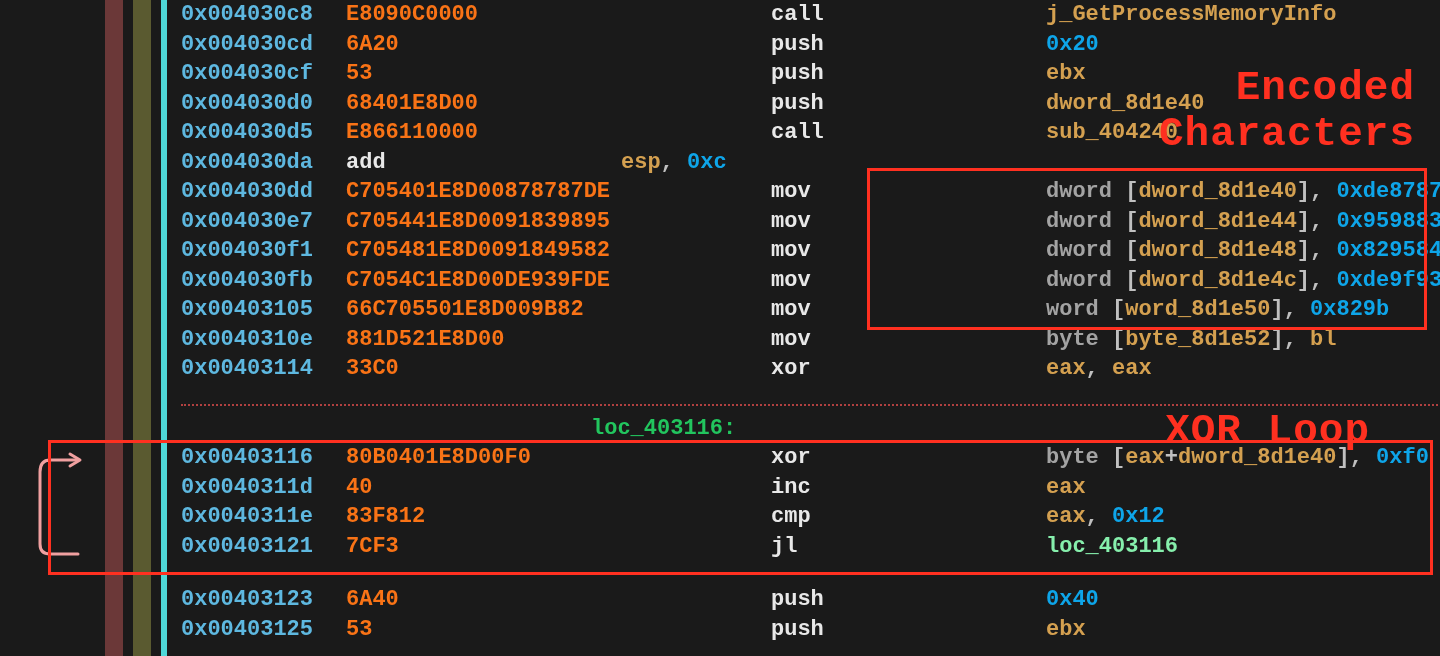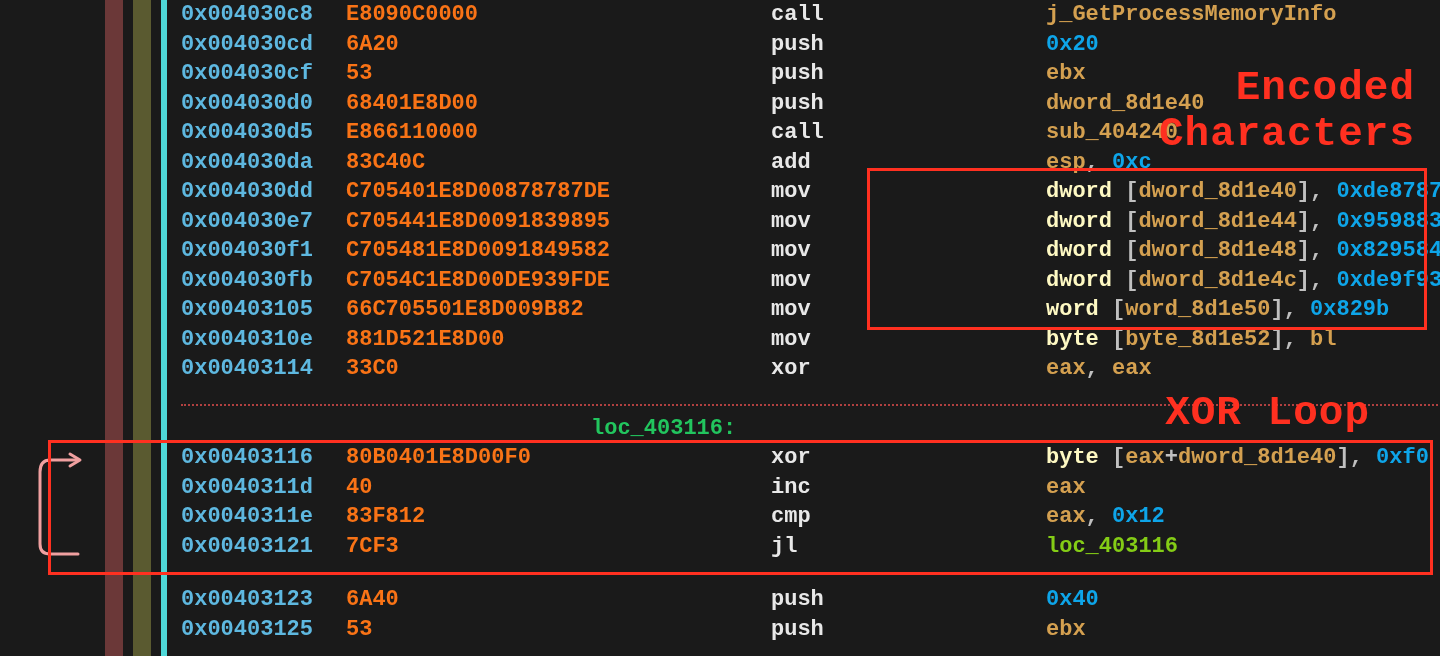--- a/index.html
+++ b/index.html
@@ -41,22 +41,22 @@
     align-items: center;
     white-space: pre;
     position: relative;
   }
   .addr { color: #5eb8e0; }
   .bytes { color: #f97316; }
   .mnemonic { color: #e8e8e8; font-weight: bold; }
   .op-num { color: #0ea5e9; }
   .op-sym { color: #d4a050; }
   .op-punct { color: #c0c0c0; }
-  .op-dim { color: #84cc16; }
-  .op-str { color: #fef9c3; }
+  .op-dim { color: #86efac; }
+  .op-str { color: #a3a3a3; }
   .addr-col { width: 165px; display: inline-block; }
   .bytes-col { width: 425px; display: inline-block; }
   .mn-col { width: 275px; display: inline-block; }
   .ops-col { display: inline-block; }
   .loc-line { color: #22c55e; padding-left: 410px; }
   .dotted-sep {
     height: 18px;
     border-bottom: 2px dotted #b04040;
     margin: 4px 0 8px 0;
   }
@@ -99,21 +99,21 @@
     <div class="gutter-col col-dark" style="width:10px"></div>
     <div class="gutter-col col-cyan"></div>
   </div>
   <div class="content">
     <div id="rows1">
         <div class="row"><span class="addr addr-col">0x004030c8</span><span class="bytes bytes-col">E8090C0000</span><span class="mnemonic mn-col">call</span><span class="ops-col"><span class="op-sym">j_GetProcessMemoryInfo</span></span></div>
         <div class="row"><span class="addr addr-col">0x004030cd</span><span class="bytes bytes-col">6A20</span><span class="mnemonic mn-col">push</span><span class="ops-col"><span class="op-num">0x20</span></span></div>
         <div class="row"><span class="addr addr-col">0x004030cf</span><span class="bytes bytes-col">53</span><span class="mnemonic mn-col">push</span><span class="ops-col"><span class="op-sym">ebx</span></span></div>
         <div class="row"><span class="addr addr-col">0x004030d0</span><span class="bytes bytes-col">68401E8D00</span><span class="mnemonic mn-col">push</span><span class="ops-col"><span class="op-sym">dword_8d1e40</span></span></div>
         <div class="row"><span class="addr addr-col">0x004030d5</span><span class="bytes bytes-col">E866110000</span><span class="mnemonic mn-col">call</span><span class="ops-col"><span class="op-sym">sub_404240</span></span></div>
-        <div class="row"><span class="addr addr-col">0x004030da</span><span class="bytes bytes-col">83C40C</span><span class="mnemonic mn-col">add</span><span class="ops-col"><span class="op-sym">esp</span><span class="op-punct">, </span><span class="op-num">0xc</span></span></div>
+        <div class="row"><span class="addr addr-col">0x004030da</span><span class="mnemonic mn-col">add</span><span class="ops-col"><span class="op-sym">esp</span><span class="op-punct">, </span><span class="op-num">0xc</span></span></div>
         <div class="row"><span class="addr addr-col">0x004030dd</span><span class="bytes bytes-col">C705401E8D00878787DE</span><span class="mnemonic mn-col">mov</span><span class="ops-col"><span class="op-str">dword </span><span class="op-punct">[</span><span class="op-sym">dword_8d1e40</span><span class="op-punct">], </span><span class="op-num">0xde878787</span></span></div>
         <div class="row"><span class="addr addr-col">0x004030e7</span><span class="bytes bytes-col">C705441E8D0091839895</span><span class="mnemonic mn-col">mov</span><span class="ops-col"><span class="op-str">dword </span><span class="op-punct">[</span><span class="op-sym">dword_8d1e44</span><span class="op-punct">], </span><span class="op-num">0x95988391</span></span></div>
         <div class="row"><span class="addr addr-col">0x004030f1</span><span class="bytes bytes-col">C705481E8D0091849582</span><span class="mnemonic mn-col">mov</span><span class="ops-col"><span class="op-str">dword </span><span class="op-punct">[</span><span class="op-sym">dword_8d1e48</span><span class="op-punct">], </span><span class="op-num">0x82958491</span></span></div>
         <div class="row"><span class="addr addr-col">0x004030fb</span><span class="bytes bytes-col">C7054C1E8D00DE939FDE</span><span class="mnemonic mn-col">mov</span><span class="ops-col"><span class="op-str">dword </span><span class="op-punct">[</span><span class="op-sym">dword_8d1e4c</span><span class="op-punct">], </span><span class="op-num">0xde9f93de</span></span></div>
         <div class="row"><span class="addr addr-col">0x00403105</span><span class="bytes bytes-col">66C705501E8D009B82</span><span class="mnemonic mn-col">mov</span><span class="ops-col"><span class="op-str">word </span><span class="op-punct">[</span><span class="op-sym">word_8d1e50</span><span class="op-punct">], </span><span class="op-num">0x829b</span></span></div>
         <div class="row"><span class="addr addr-col">0x0040310e</span><span class="bytes bytes-col">881D521E8D00</span><span class="mnemonic mn-col">mov</span><span class="ops-col"><span class="op-str">byte </span><span class="op-punct">[</span><span class="op-sym">byte_8d1e52</span><span class="op-punct">], </span><span class="op-sym">bl</span></span></div>
         <div class="row"><span class="addr addr-col">0x00403114</span><span class="bytes bytes-col">33C0</span><span class="mnemonic mn-col">xor</span><span class="ops-col"><span class="op-sym">eax</span><span class="op-punct">, </span><span class="op-sym">eax</span></span></div>
       </div>
     <div class="dotted-sep"></div>
     <div class="row"><span class="loc-line">loc_403116:</span></div>
@@ -128,21 +128,21 @@
         <div class="row"><span class="addr addr-col">0x00403123</span><span class="bytes bytes-col">6A40</span><span class="mnemonic mn-col">push</span><span class="ops-col"><span class="op-num">0x40</span></span></div>
         <div class="row"><span class="addr addr-col">0x00403125</span><span class="bytes bytes-col">53</span><span class="mnemonic mn-col">push</span><span class="ops-col"><span class="op-sym">ebx</span></span></div>
       </div>
   </div>
 </div>
 
 <div class="annotation" style="right:25px; top:65px;">
   <div>Encoded</div>
   <div>Characters</div>
 </div>
-<div class="annotation" style="right:70px; top:390px;text-align:right;">XOR Loop</div>
+<div class="annotation" style="right:70px; top:408px;text-align:right;">XOR Loop</div>
 
 <div class="box-overlay" style="left:867px; top:168px; width:560px; height:162px;"></div>
 <div class="box-overlay" style="left:48px; top:440px; width:1385px; height:135px;"></div>
 
 <div class="loop-arrow">
   <svg width="60" height="110" viewBox="0 0 60 110">
     <path d="M 48 8 L 20 8 Q 10 8 10 20 L 10 92 Q 10 102 20 102 L 48 102" stroke="#f0a0a0" stroke-width="3" fill="none" stroke-linecap="round"></path>
     <path d="M 40 2 L 50 8 L 40 14" stroke="#f0a0a0" stroke-width="3" fill="none" stroke-linecap="round" stroke-linejoin="round"></path>
   </svg>
 </div>

